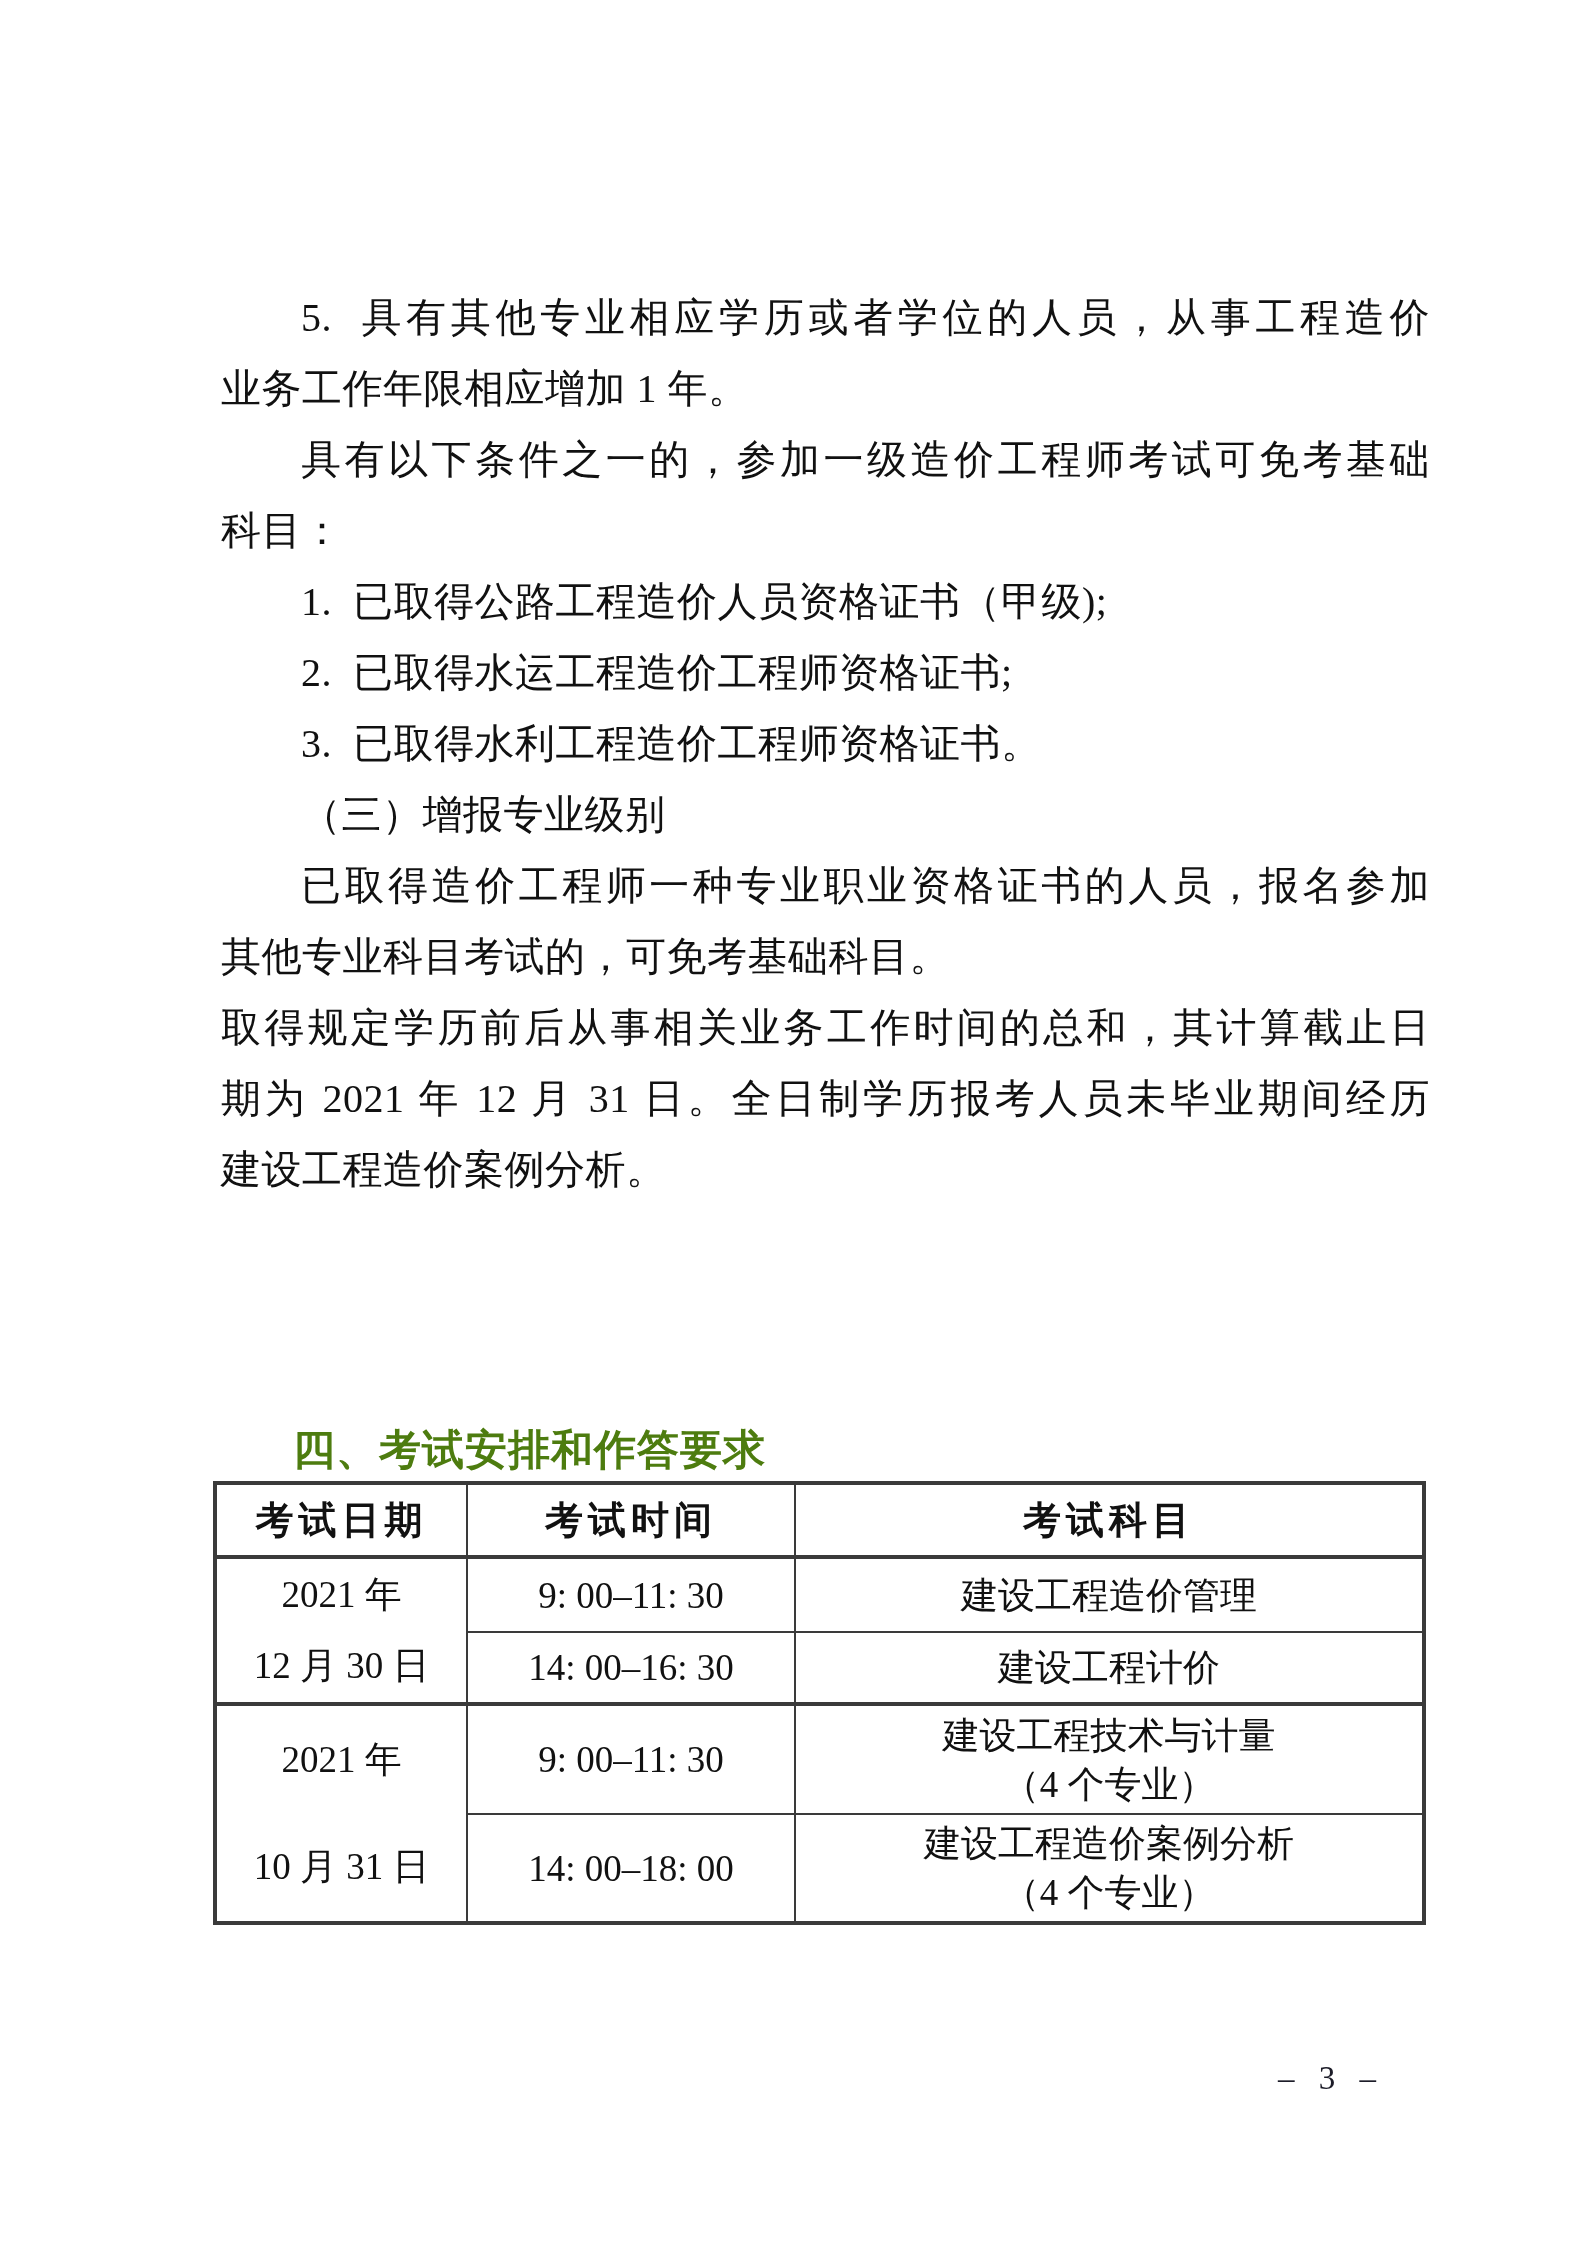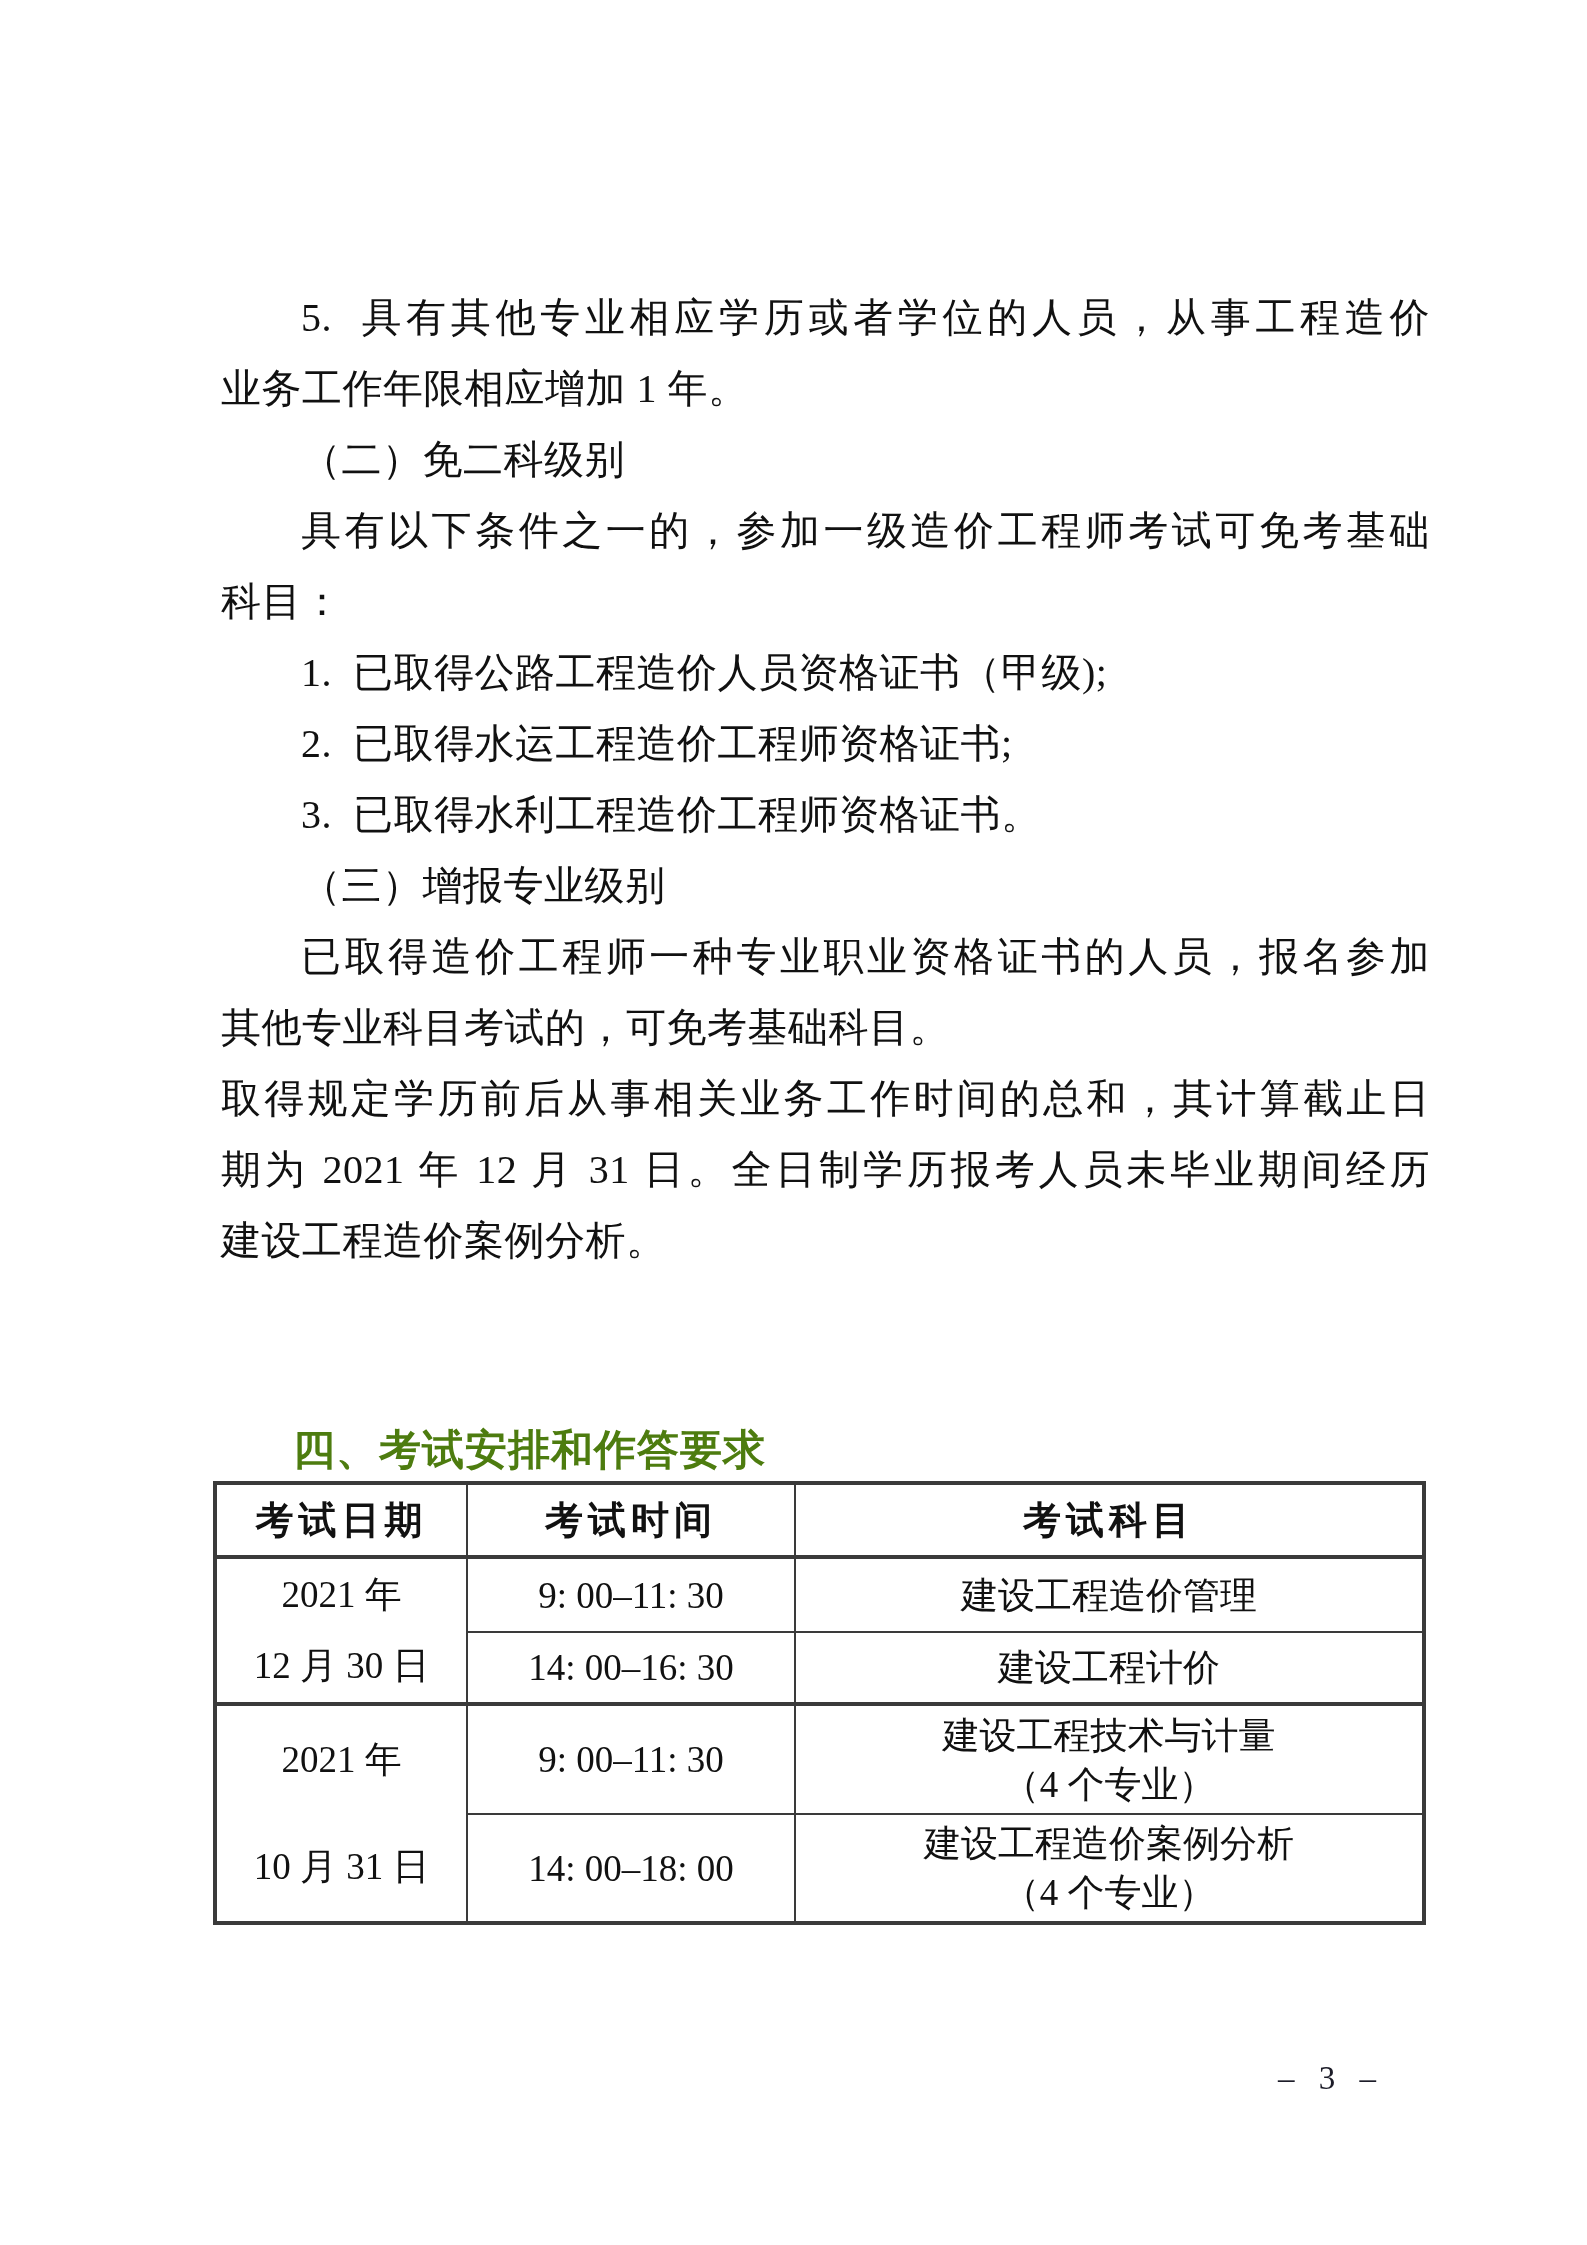--- a/index.html
+++ b/index.html
@@ -107,21 +107,20 @@
   }
 </style>
 </head>
 <body>
 
 <div class="page">
 
   <div class="body-text">
     <div class="bline indent fill">5.  具有其他专业相应学历或者学位的人员，从事工程造价</div>
     <div class="bline">业务工作年限相应增加 1 年。</div>
-    <div class="bline indent">（二）免二科级别</div>
     <div class="bline indent fill">具有以下条件之一的，参加一级造价工程师考试可免考基础</div>
     <div class="bline">科目：</div>
     <div class="bline indent">1.  已取得公路工程造价人员资格证书（甲级);</div>
     <div class="bline indent">2.  已取得水运工程造价工程师资格证书;</div>
     <div class="bline indent">3.  已取得水利工程造价工程师资格证书。</div>
     <div class="bline indent">（三）增报专业级别</div>
     <div class="bline indent fill">已取得造价工程师一种专业职业资格证书的人员，报名参加</div>
     <div class="bline">其他专业科目考试的，可免考基础科目。</div>
     <div class="bline fill">取得规定学历前后从事相关业务工作时间的总和，其计算截止日</div>
     <div class="bline fill">期为 2021 年 12 月 31 日。全日制学历报考人员未毕业期间经历</div>

